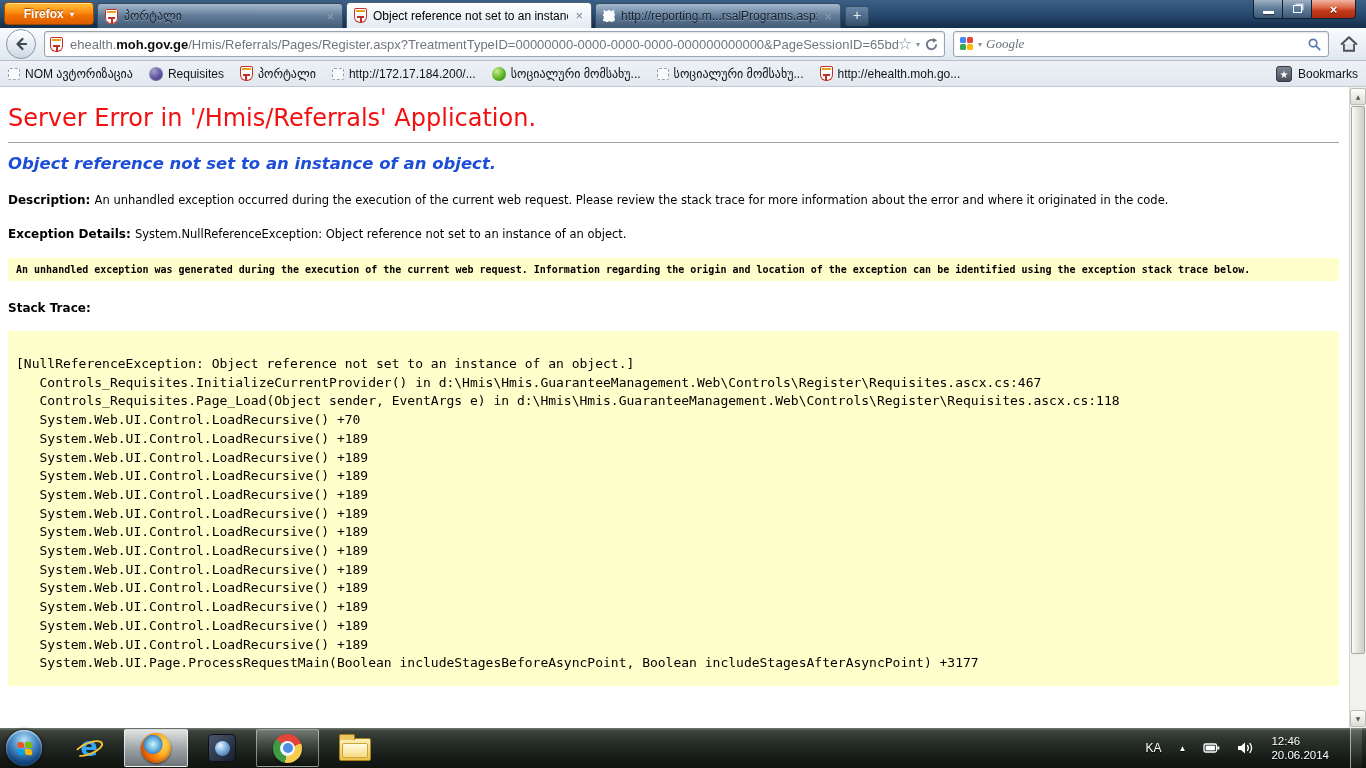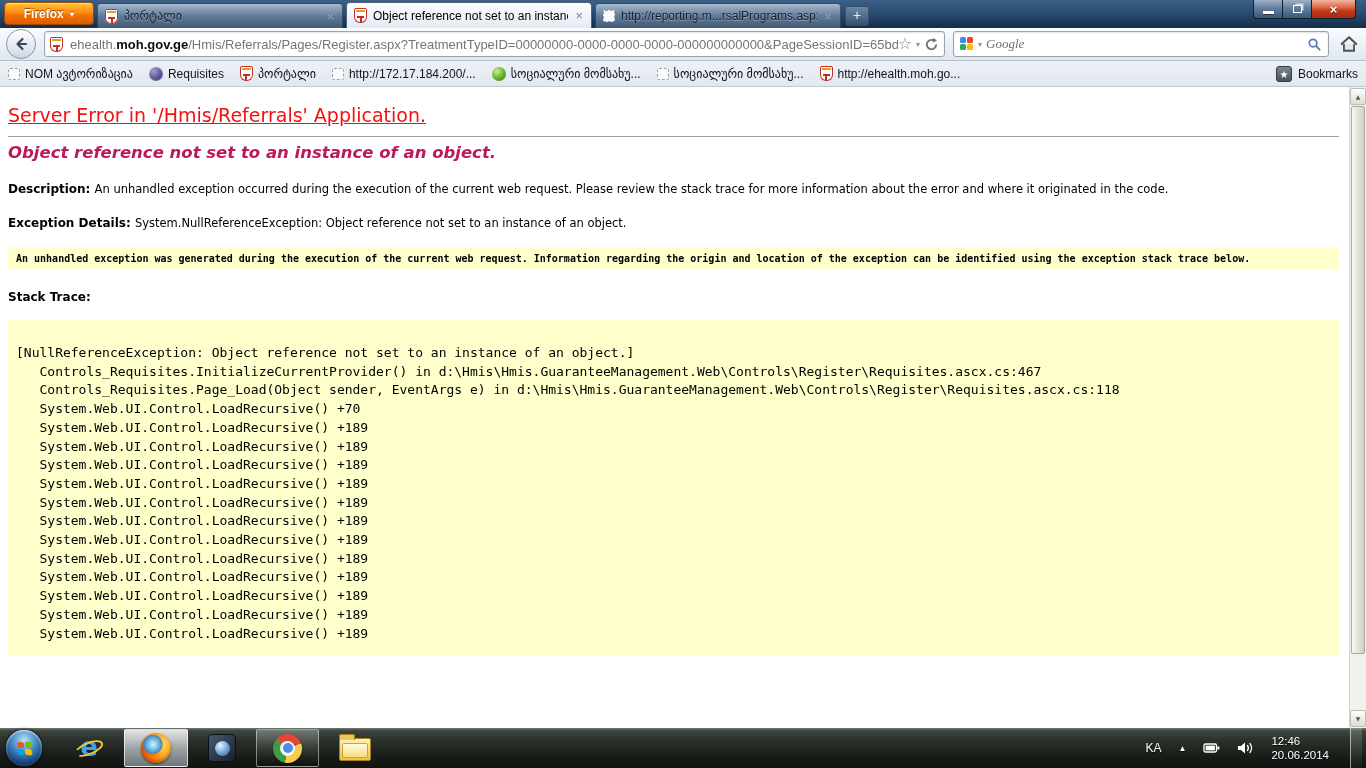--- a/index.html
+++ b/index.html
@@ -82,23 +82,23 @@
     display:flex; align-items:center; padding:0 8px; gap:16px; font-size:12px; color:#10151a; }
   .bm-item { display:flex; align-items:center; gap:5px; white-space:nowrap; }
   .bm-right { margin-left:auto; display:flex; align-items:center; gap:6px; }
   .bm-star-box { width:16px; height:16px; border-radius:3px; color:#fff; font-size:10px; line-height:16px; text-align:center;
     background:linear-gradient(180deg,#7d8794 0%,#49515c 100%); border:1px solid #333a43; }
 
   
   #content { position:absolute; top:87px; left:0; right:0; bottom:40px; background:#fff; overflow:hidden;
     font-family:"DejaVu Sans",sans-serif; }
   .page { padding:9px 27px 0 8px; }
-  .page h1 { font-size:19px; font-weight:normal; color:#f21010; margin:8px 0 4px;text-decoration:underline; }
+  .page h1 { font-size:24px; font-weight:normal; color:#f21010; margin:8px 0 4px; }
   .page hr { border:0; border-top:1px solid #9aa0a6; margin:10px 0 0; }
-  .page h2 { font-size:16.5px; font-weight:bold; font-style:italic; color:#be185d; margin:6px 0 0; }
+  .page h2 { font-size:16.5px; font-weight:bold; font-style:italic; color:#1d4ed8; margin:11px 0 0; }
   .meta-line { margin-top:20px; font-size:11.5px; color:#000; }
   .meta-line b { font-size:12px; }
   .ybox { background:#ffffcc; margin-top:17px; padding:6px 8px;
     font-family:"DejaVu Sans Mono","Liberation Mono",monospace; }
   .ybox.small { font-size:10px; font-weight:bold; }
   .stackbox { background:#ffffcc; margin-top:16px; padding:24px 8px 13px 8px;
     font-family:"DejaVu Sans Mono","Liberation Mono",monospace; font-size:13px; }
   .st-line { white-space:pre; line-height:18.7px; }
 
   
@@ -295,20 +295,21 @@
       <div class="st-line">   System.Web.UI.Control.LoadRecursive() +189</div>
       <div class="st-line">   System.Web.UI.Control.LoadRecursive() +189</div>
       <div class="st-line">   System.Web.UI.Control.LoadRecursive() +189</div>
       <div class="st-line">   System.Web.UI.Control.LoadRecursive() +189</div>
       <div class="st-line">   System.Web.UI.Control.LoadRecursive() +189</div>
       <div class="st-line">   System.Web.UI.Control.LoadRecursive() +189</div>
       <div class="st-line">   System.Web.UI.Control.LoadRecursive() +189</div>
       <div class="st-line">   System.Web.UI.Control.LoadRecursive() +189</div>
       <div class="st-line">   System.Web.UI.Control.LoadRecursive() +189</div>
       <div class="st-line">   System.Web.UI.Control.LoadRecursive() +189</div>
+      <div class="st-line">   System.Web.UI.Page.ProcessRequestMain(Boolean includeStagesBeforeAsyncPoint, Boolean includeStagesAfterAsyncPoint) +3177</div>
     </div>
   </div>
   <div id="scrollbar">
     <div class="sb-btn up">▲</div>
     <div class="sb-thumb"></div>
     <div class="sb-btn down">▼</div>
   </div>
 </div>
 
 <div id="taskbar">

